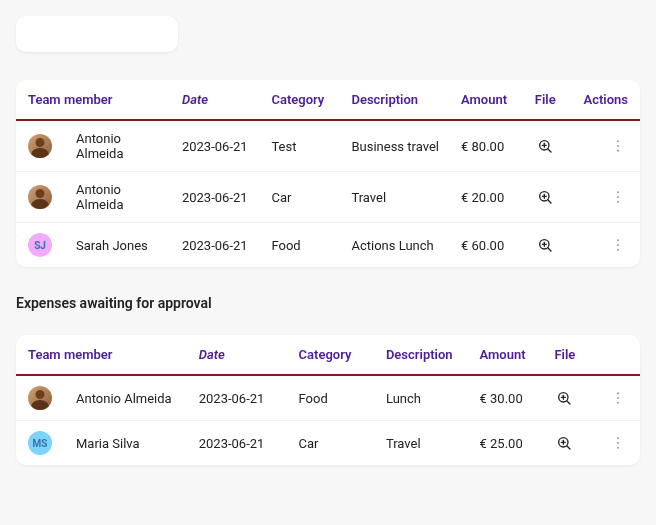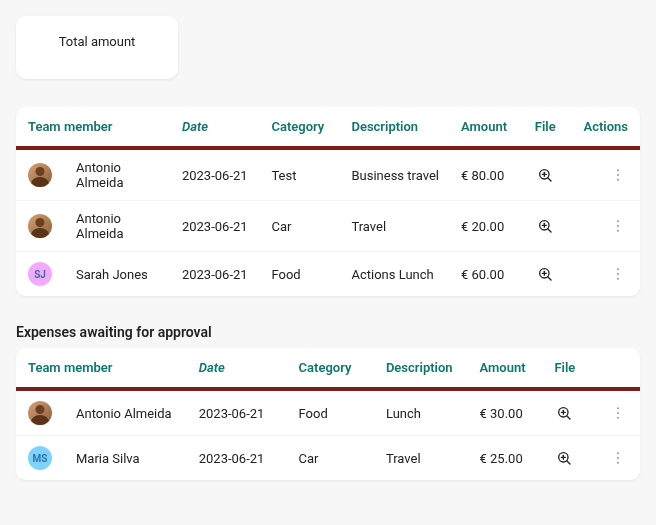--- a/index.html
+++ b/index.html
@@ -38,23 +38,23 @@
       margin-bottom: 28px;
     }
     table {
       width: 100%;
       border-collapse: collapse;
     }
     th {
       text-align: left;
       font-weight: 600;
       font-size: 13px;
-      color: #0f766e;
+      color: #4c1d95;
       padding: 12px 8px;
-      border-bottom: 4px solid #7f1d1d;
+      border-bottom: 2px solid #7f1d1d;
     }
     th:first-child, td:first-child { padding-left: 12px; }
     th:last-child, td:last-child { padding-right: 12px; text-align: right;}
     td {
       padding: 10px 8px;
       border-bottom: 1px solid #f2f2f2;
       font-size: 13px;
       color: #222;
       vertical-align: middle;
     }
@@ -114,21 +114,21 @@
       display: inline-flex;
       align-items: center;
       justify-content: center;
       cursor: pointer;
       padding: 2px;
     }
     .section-title {
       font-size: 14px;
       font-weight: 600;
       color: #222;
-      margin-bottom: 8px;
+      margin-bottom: 24px;
       margin-top: 16px;
     }
     .col-member { width: 26%; }
     .col-date { width: 15%; font-style: italic; }
     .col-category { width: 13%; }
     .col-description { width: 18%; }
     .col-amount { width: 12%; }
     .col-file { width: 8%; }
     .col-actions { width: 8%;}
     
@@ -137,21 +137,20 @@
     .table2 .col-category { width: 14%; }
     .table2 .col-description { width: 15%; }
     .table2 .col-amount { width: 12%; }
     .table2 .col-file { width: 8%; }
     .table2 .col-actions { width: 7%; }
   </style>
 </head>
 <body>
 
 <div class="total-card">
-  <div class="label">Total amount</div>
 </div>
 
 <div class="table-card">
   <table>
     <thead>
       <tr>
         <th class="col-member">Team member</th>
         <th class="col-date">Date</th>
         <th class="col-category">Category</th>
         <th class="col-description">Description</th>

